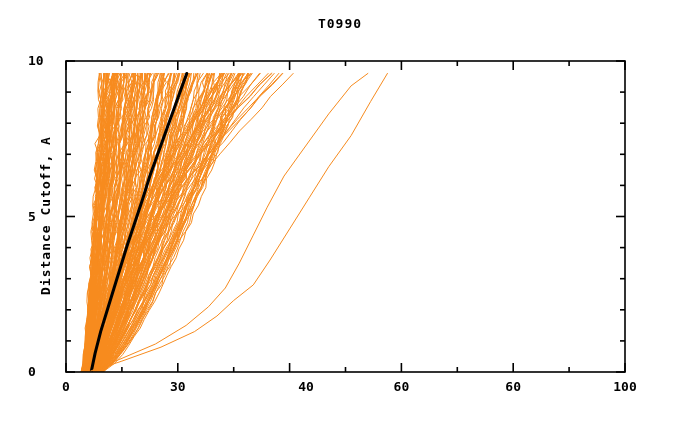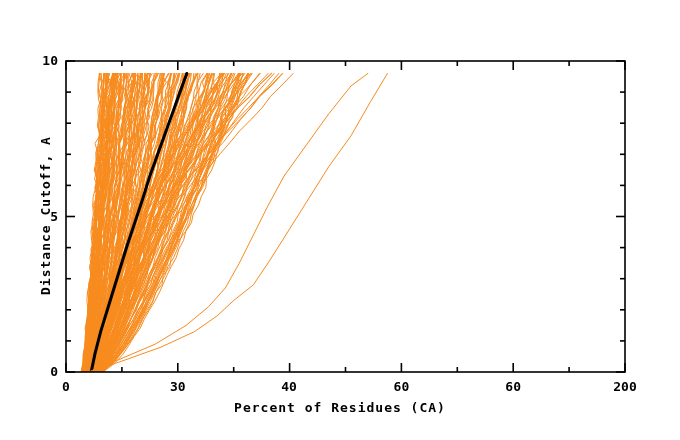--- a/index.html
+++ b/index.html
@@ -62,39 +62,38 @@
     font-size: 13px;
     font-weight: bold;
     text-align: center;
     width: 40px;
     font-family: "DejaVu Sans Mono", "Liberation Mono", monospace;
   }
   .tick-label-y {
     position: absolute;
     font-size: 13px;
     font-weight: bold;
-    text-align: right;
     width: 30px;
     font-family: "DejaVu Sans Mono", "Liberation Mono", monospace;
   }
   svg.plot-svg {
     position: absolute;
     left: 0;
     top: 0;
   }
 </style>
 </head>
 <body>
 
 <div id="chart-root">
 
+  <div class="chart-title">T0990</div>
 
   <div class="yaxis-label">Distance Cutoff, A</div>
 
-  <div class="xaxis-label">Percent of Residues (CA)</div>
 
   <svg class="plot-svg" width="680" height="440">
     <defs>
       <clipPath id="plotclip">
         <rect x="66" y="61" width="559" height="311"></rect>
       </clipPath>
     </defs>
     <g id="ensemble-layer" clip-path="url(#plotclip)">
         <path d="M81.13 372.00 L84.02 363.22 L84.56 354.44 L86.72 345.66 L87.01 336.88 L87.59 328.09 L89.52 319.31 L90.47 310.53 L91.94 301.75 L90.75 292.97 L90.99 284.19 L92.66 275.41 L95.20 266.63 L95.20 257.84 L97.17 249.06 L96.94 240.28 L97.19 231.50 L99.38 222.72 L97.24 213.94 L99.50 205.16 L101.42 196.38 L100.74 187.60 L103.27 178.81 L99.94 170.03 L104.83 161.25 L103.46 152.47 L105.74 143.69 L103.08 134.91 L107.49 126.13 L102.52 117.35 L103.94 108.56 L107.49 99.78 L105.40 91.00 L110.96 82.22 L106.24 73.44 " fill="none" stroke="#f78b1e" stroke-width="1" stroke-linejoin="round" stroke-linecap="round"></path>
         <path d="M83.62 372.00 L84.18 363.22 L85.14 354.44 L86.48 345.66 L87.10 336.88 L86.75 328.09 L88.50 319.31 L88.52 310.53 L88.97 301.75 L87.78 292.97 L89.82 284.19 L91.29 275.41 L89.59 266.63 L92.50 257.84 L93.23 249.06 L91.64 240.28 L90.88 231.50 L92.71 222.72 L95.10 213.94 L92.97 205.16 L97.14 196.38 L94.74 187.60 L97.90 178.81 L95.17 170.03 L97.65 161.25 L98.08 152.47 L94.92 143.69 L100.14 134.91 L97.36 126.13 L98.45 117.35 L97.87 108.56 L100.64 99.78 L102.62 91.00 L101.29 82.22 L99.21 73.44 " fill="none" stroke="#f78b1e" stroke-width="1" stroke-linejoin="round" stroke-linecap="round"></path>
@@ -349,22 +348,22 @@
         <line x1="66" y1="92.09999999999997" x2="71" y2="92.09999999999997" stroke="#000000" stroke-width="1.6"></line>
         <line x1="625" y1="92.09999999999997" x2="620" y2="92.09999999999997" stroke="#000000" stroke-width="1.6"></line>
         <line x1="66" y1="61" x2="75" y2="61" stroke="#000000" stroke-width="1.6"></line>
         <line x1="625" y1="61" x2="616" y2="61" stroke="#000000" stroke-width="1.6"></line>
       </g>
   </svg>
 
   <div id="tick-layer">
       <div class="tick-label-x" style="left: 46px; top: 379px;">0</div>
       <div class="tick-label-x" style="left: 157.8px; top: 379px;">30</div>
-      <div class="tick-label-x" style="left: 269px; top: 379px;">40</div>
+      <div class="tick-label-x" style="left: 286px; top: 379px;">40</div>
       <div class="tick-label-x" style="left: 381.4px; top: 379px;">60</div>
       <div class="tick-label-x" style="left: 493.2px; top: 379px;">60</div>
-      <div class="tick-label-x" style="left: 605px; top: 379px;">200</div>
+      <div class="tick-label-x" style="left: 605px; top: 379px;">100</div>
       <div class="tick-label-y" style="left: 28px; top: 364px;">0</div>
       <div class="tick-label-y" style="left: 28px; top: 208.5px;">5</div>
       <div class="tick-label-y" style="left: 28px; top: 53px;">10</div>
     </div>
 
 </div>
 
 </body></html>

